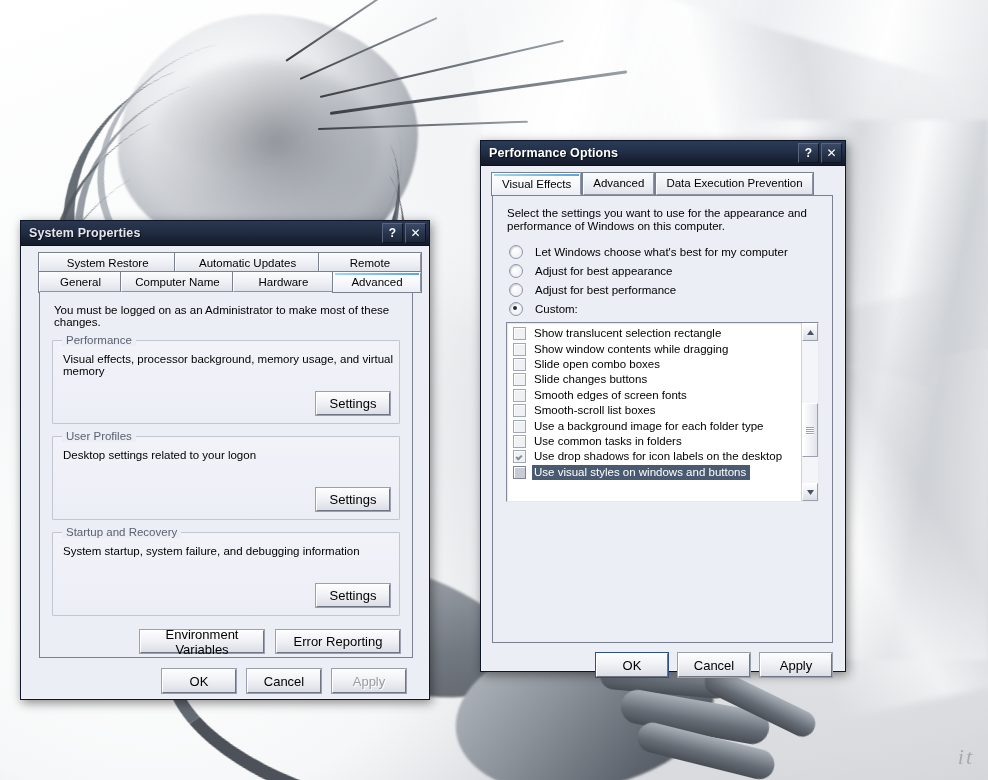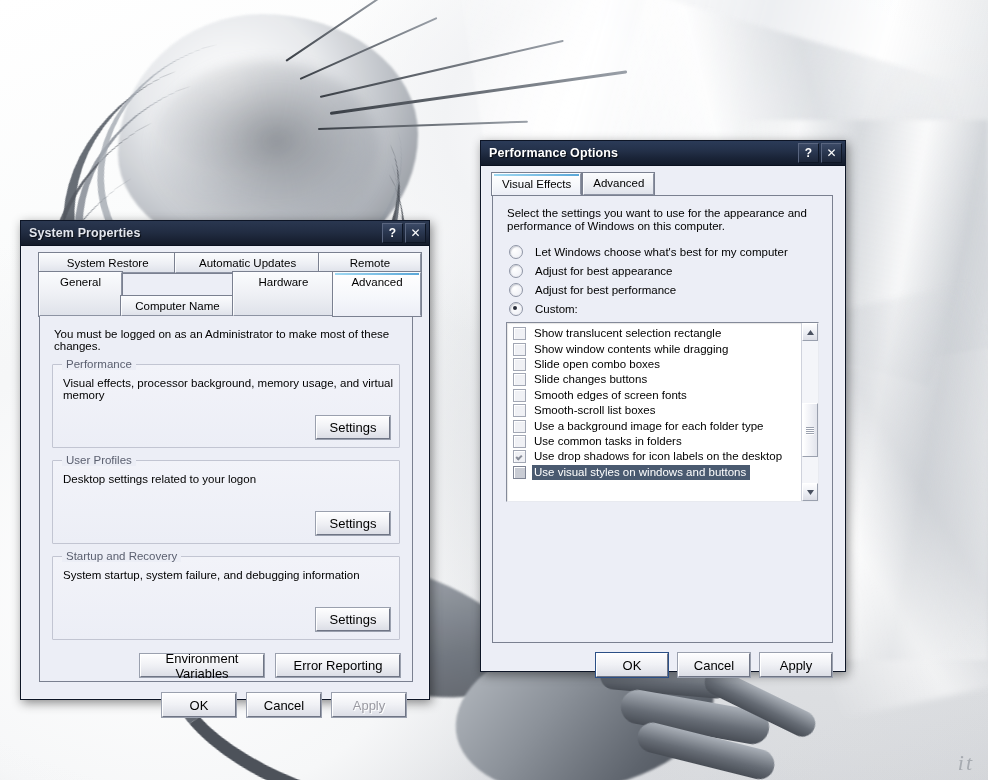--- a/index.html
+++ b/index.html
@@ -93,21 +93,21 @@
       linear-gradient(100deg, rgba(255,255,255,0) 0%, rgba(255,255,255,.7) 18%, rgba(200,204,209,.5) 36%, rgba(255,255,255,.75) 55%, rgba(190,195,201,.45) 72%, rgba(255,255,255,.6) 100%);
     filter:blur(2px);
   }
   .wp-glassR2{
     right:-30px;top:300px;width:220px;height:400px;
     background:linear-gradient(70deg, rgba(255,255,255,0) 0%, rgba(255,255,255,.6) 30%, rgba(196,200,206,.4) 55%, rgba(255,255,255,0) 100%);
     transform:rotate(-12deg);filter:blur(3px);
   }
   .wp-vig{inset:0;background:radial-gradient(ellipse 140% 120% at 40% 45%, rgba(255,255,255,0) 50%, rgba(160,165,172,.18) 100%);}
   .wp-wmark{
-    right:14px;bottom:4px;color:rgba(120,126,134,.5);font-size:22px;letter-spacing:2px;
+    right:14px;bottom:10px;color:rgba(120,126,134,.5);font-size:22px;letter-spacing:2px;
     font-family:"Liberation Serif","DejaVu Serif",serif;font-style:italic;
   }
 
   
   .window{
     position:absolute;
     background:#eceef6;
     border:1px solid #0d1526;
     box-shadow:0 0 0 1px rgba(255,255,255,.25) inset, 2px 3px 10px rgba(0,0,0,.45);
   }
@@ -302,21 +302,21 @@
       </div>
       <div class="tab" style="width:100px;margin-left:-1px;">
         <span>Remote</span>
       </div>
     </div>
 
     <div class="tabstrip" style="margin-left:10px;margin-top:-1px;">
       <div class="tab" style="width:84px;">
         <span>General</span>
       </div>
-      <div class="tab" style="width:120px;margin-left:-1px;margin-top:24px;">
+      <div class="tab" style="width:120px;margin-left:-1px;">
         <span>Computer Name</span>
       </div>
       <div class="tab" style="width:106px;margin-left:-1px;">
         <span>Hardware</span>
       </div>
       <div class="tab active" style="width:90px;margin-left:-1px;">
         <span>Advanced</span>
       </div>
     </div>
 
@@ -386,20 +386,23 @@
   </div>
 
   <div class="win-body" style="padding:7px 8px 8px;">
 
     <div class="tabstrip" style="margin-left:3px;">
       <div class="tab active" style="padding:4px 9px 4px;">
         <span>Visual Effects</span>
       </div>
       <div class="tab" style="padding:3px 9px 3px;margin-left:2px;">
         <span>Advanced</span>
+      </div>
+      <div class="tab" style="padding:3px 9px 3px;margin-left:2px;">
+        <span>Data Execution Prevention</span>
       </div>
     </div>
 
     <div style="border:1px solid #7a8090;background:#eceef6;margin-left:3px;width:341px;height:448px;box-sizing:border-box;padding:11px 13px 0;position:relative;">
 
       <div class="static" style="margin:0 0 1px 1px;">Select the settings you want to use for the appearance and</div>
       <div class="static" style="margin:0 0 13px 1px;">performance of Windows on this computer.</div>
 
       <div style="margin-left:3px;">
         <div class="radio-row">

